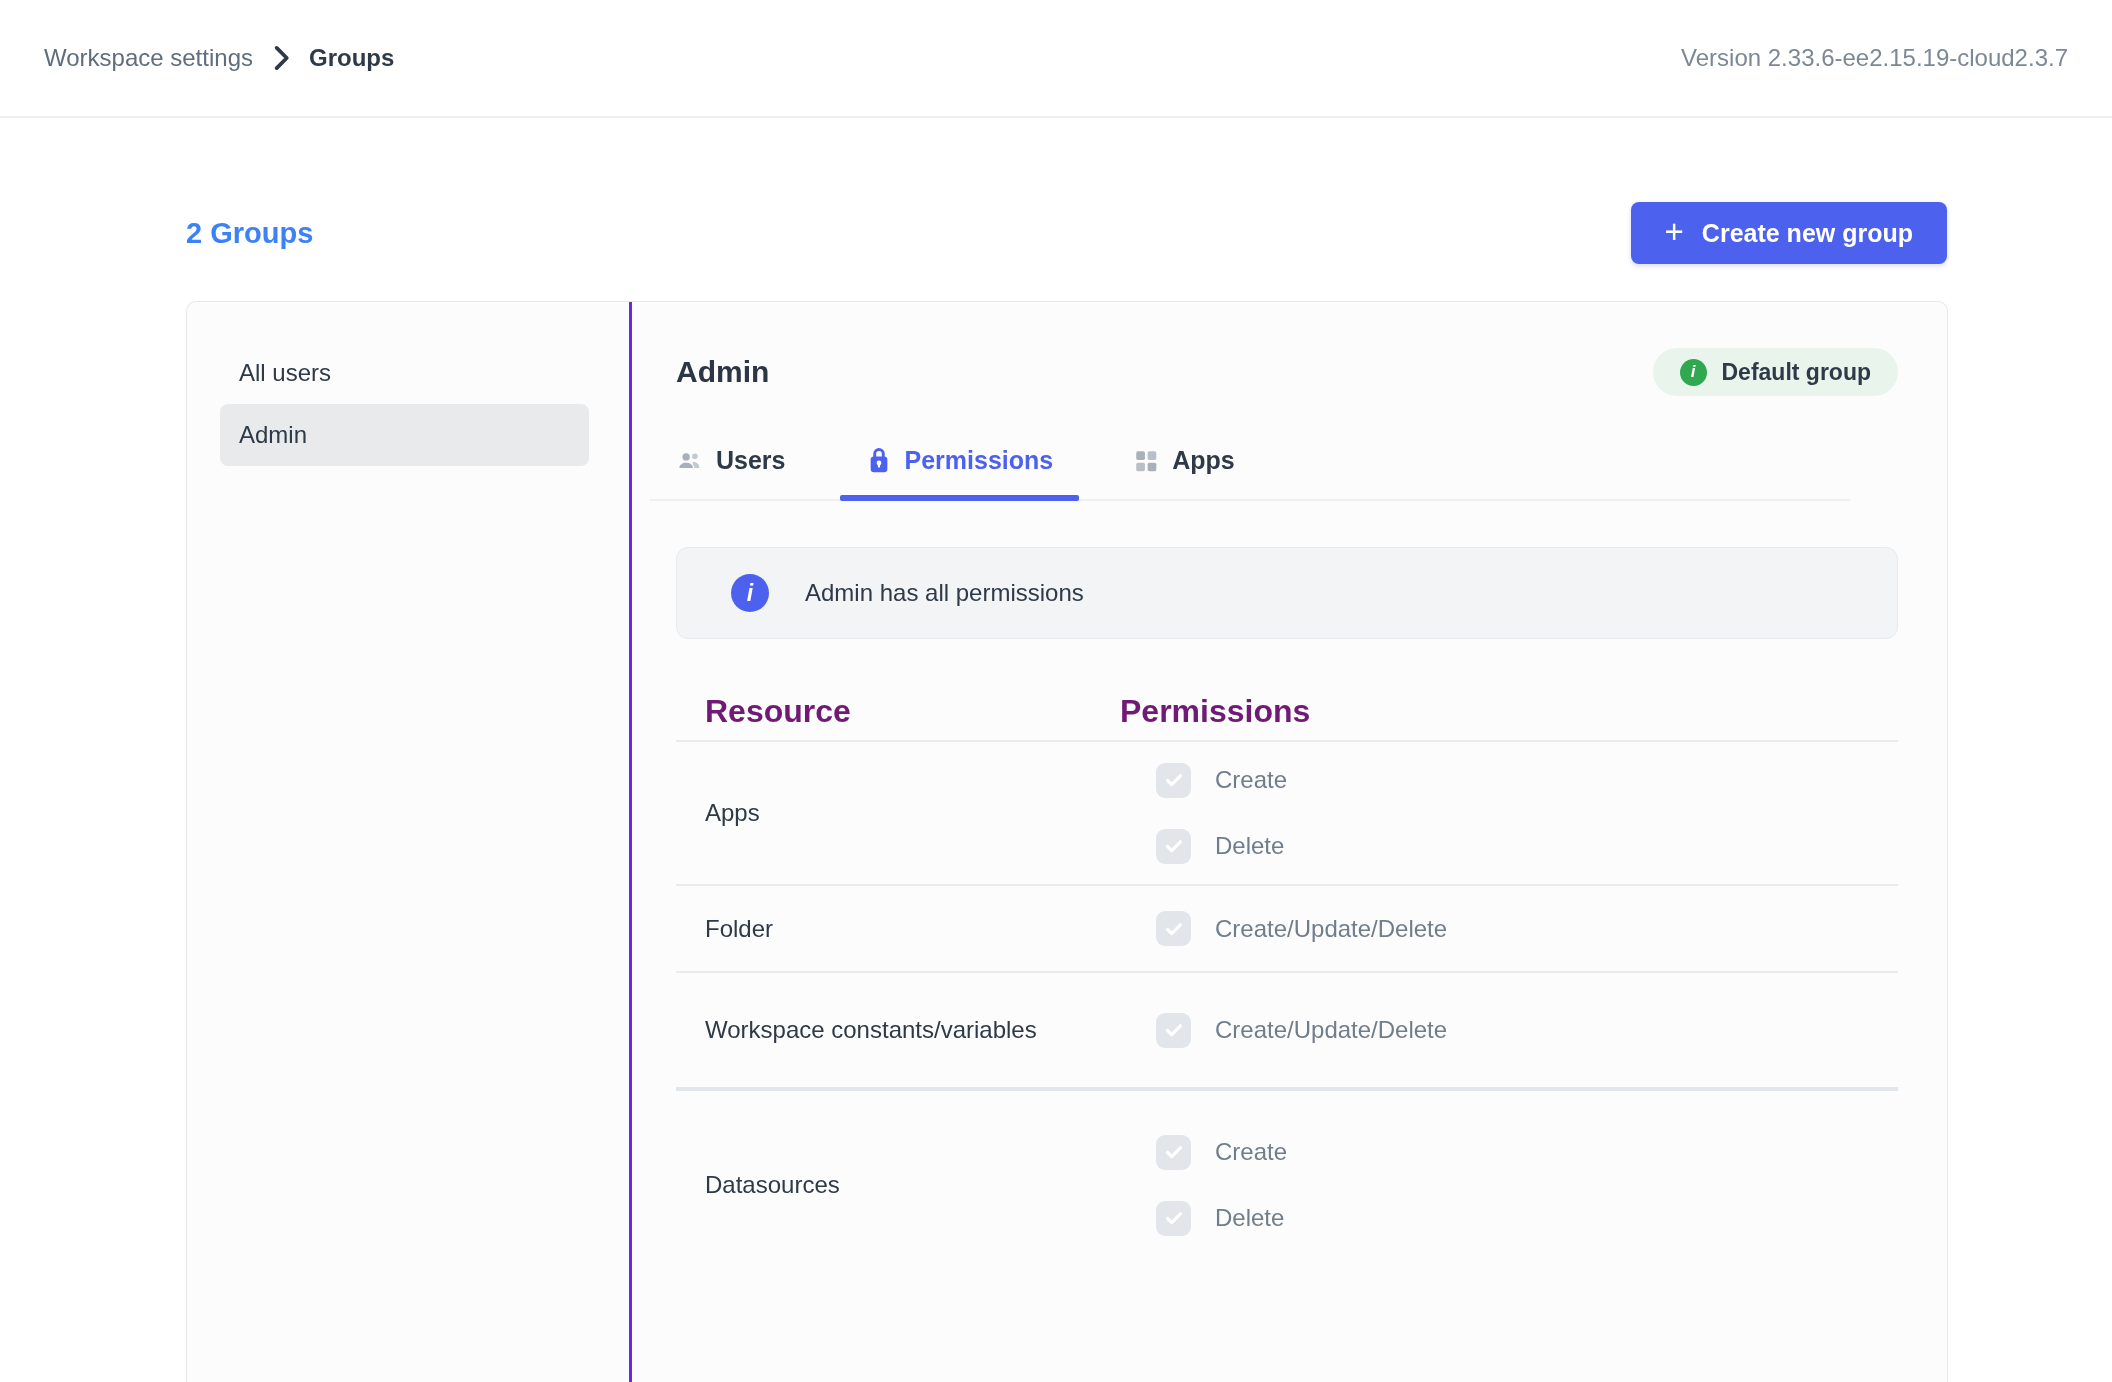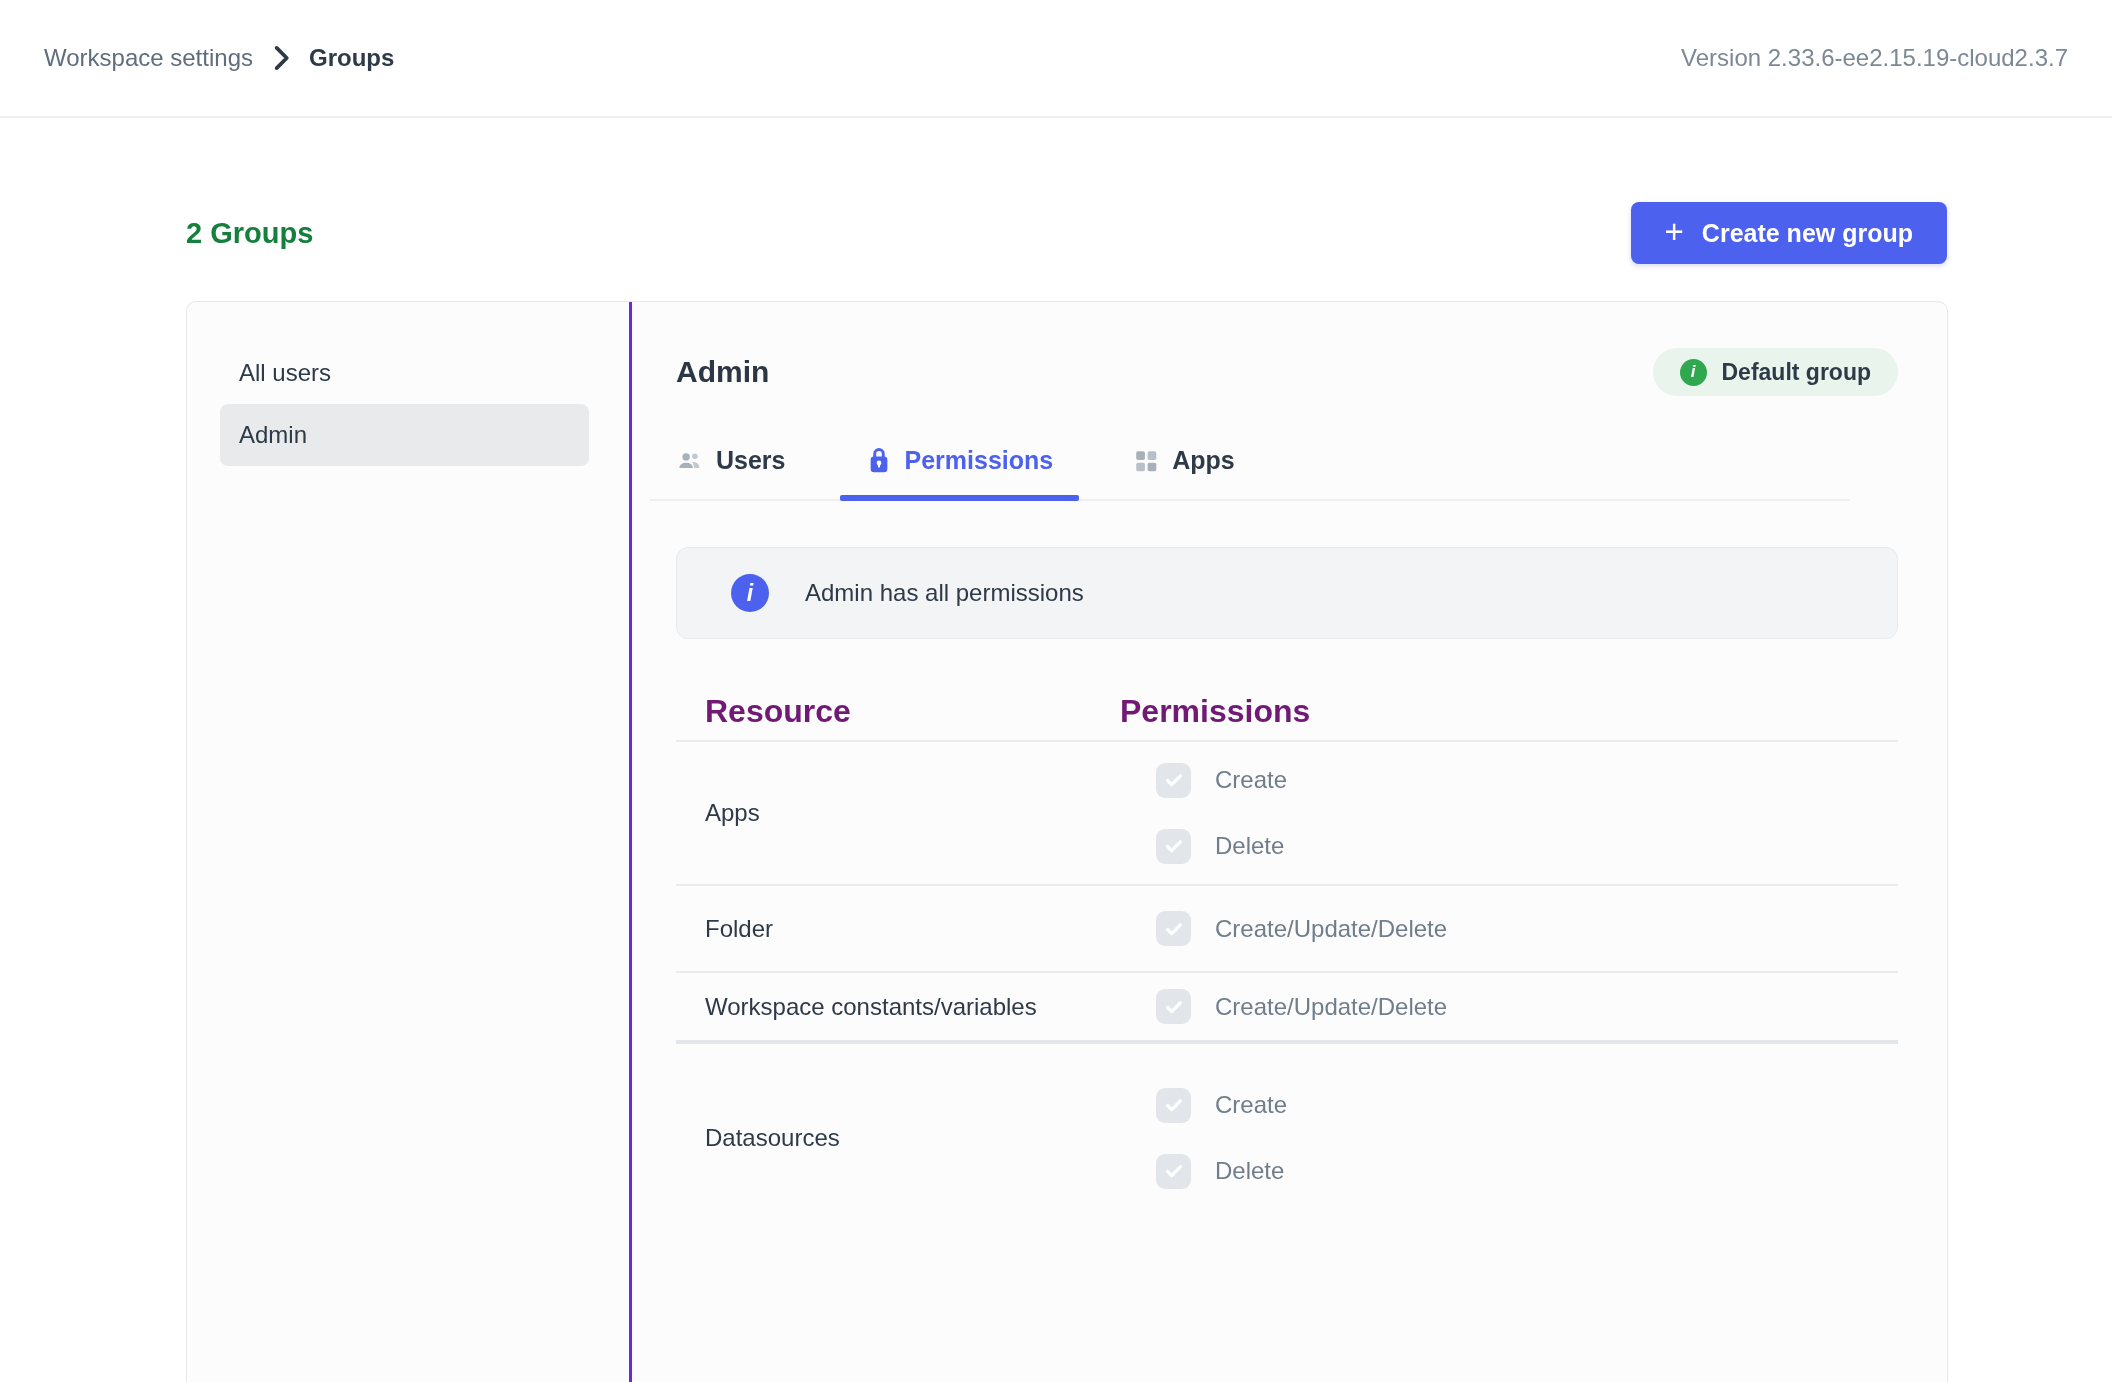--- a/index.html
+++ b/index.html
@@ -11,21 +11,21 @@
                 display:flex; align-items:center; padding:16px 44px; }
   .breadcrumb { display:flex; align-items:center; gap:18px; }
   .bc-parent { font-size:24px; color:#5f6d7d; cursor:pointer; }
   .bc-chevron { display:flex; align-items:center; }
   .bc-current { font-size:24px; font-weight:700; color:#2e3a47; }
   .version { margin-left:auto; font-size:24px; color:#7d8895; }
 
   
   .toolbar { width:1761px; margin:84px 0 0 186px; display:flex;
              align-items:center; justify-content:space-between; }
-  .groups-count { font-size:29px; font-weight:600; color:#15803d; }
+  .groups-count { font-size:29px; font-weight:600; color:#3b82f6; }
   .create-btn { display:flex; align-items:center; gap:18px; height:62px; padding:0 34px;
                 background:#4C62EF; color:#fff; border:none; border-radius:8px;
                 font-family:"Liberation Sans", sans-serif; font-size:25px; font-weight:600;
                 cursor:pointer; box-shadow:0 2px 5px rgba(40,60,160,.18); }
   .create-btn .plus { font-size:33px; font-weight:400; line-height:1; margin-top:-3px; }
 
   
   .panel { width:1762px; margin:37px 0 0 186px; height:1095px;
            border:1px solid #e5e8ec; border-bottom:none; border-radius:10px 10px 0 0;
            background:#fcfcfd; display:flex; overflow:hidden; }
@@ -68,21 +68,21 @@
 
   
   .perm-table { margin-top:54px; }
   .t-header { display:flex; height:47px; align-items:flex-start; }
   .t-col-res { width:444px; padding-left:29px; flex-shrink:0; }
   .t-header .t-col-res, .t-header .t-col-perm { font-size:32px; font-weight:600; color:#701a75; }
   .t-row { display:flex; align-items:center; border-top:2px solid #e9ecef; }
   .t-row .t-col-res { font-size:24px; color:#2e3a47; }
   .row-apps { height:144px; }
   .row-folder { height:87px; }
-  .row-wsc { height:69px; }
+  .row-wsc { height:116px; }
   .row-datasources { height:192px; border-top:4px solid #e2e6eb; }
   .t-col-perm { flex:1; display:flex; flex-direction:column; gap:31px; }
   .cb-line { display:flex; align-items:center; gap:24px; margin-left:13px;padding-left:23px; }
   .cb { width:35px; height:35px; background:#e2e6ea; border-radius:9px;
         display:flex; align-items:center; justify-content:center; cursor:default; }
   .cb svg { display:block; }
   .cb-label { font-size:24px; color:#707d8b; }
 </style>
 </head>
 <body>

